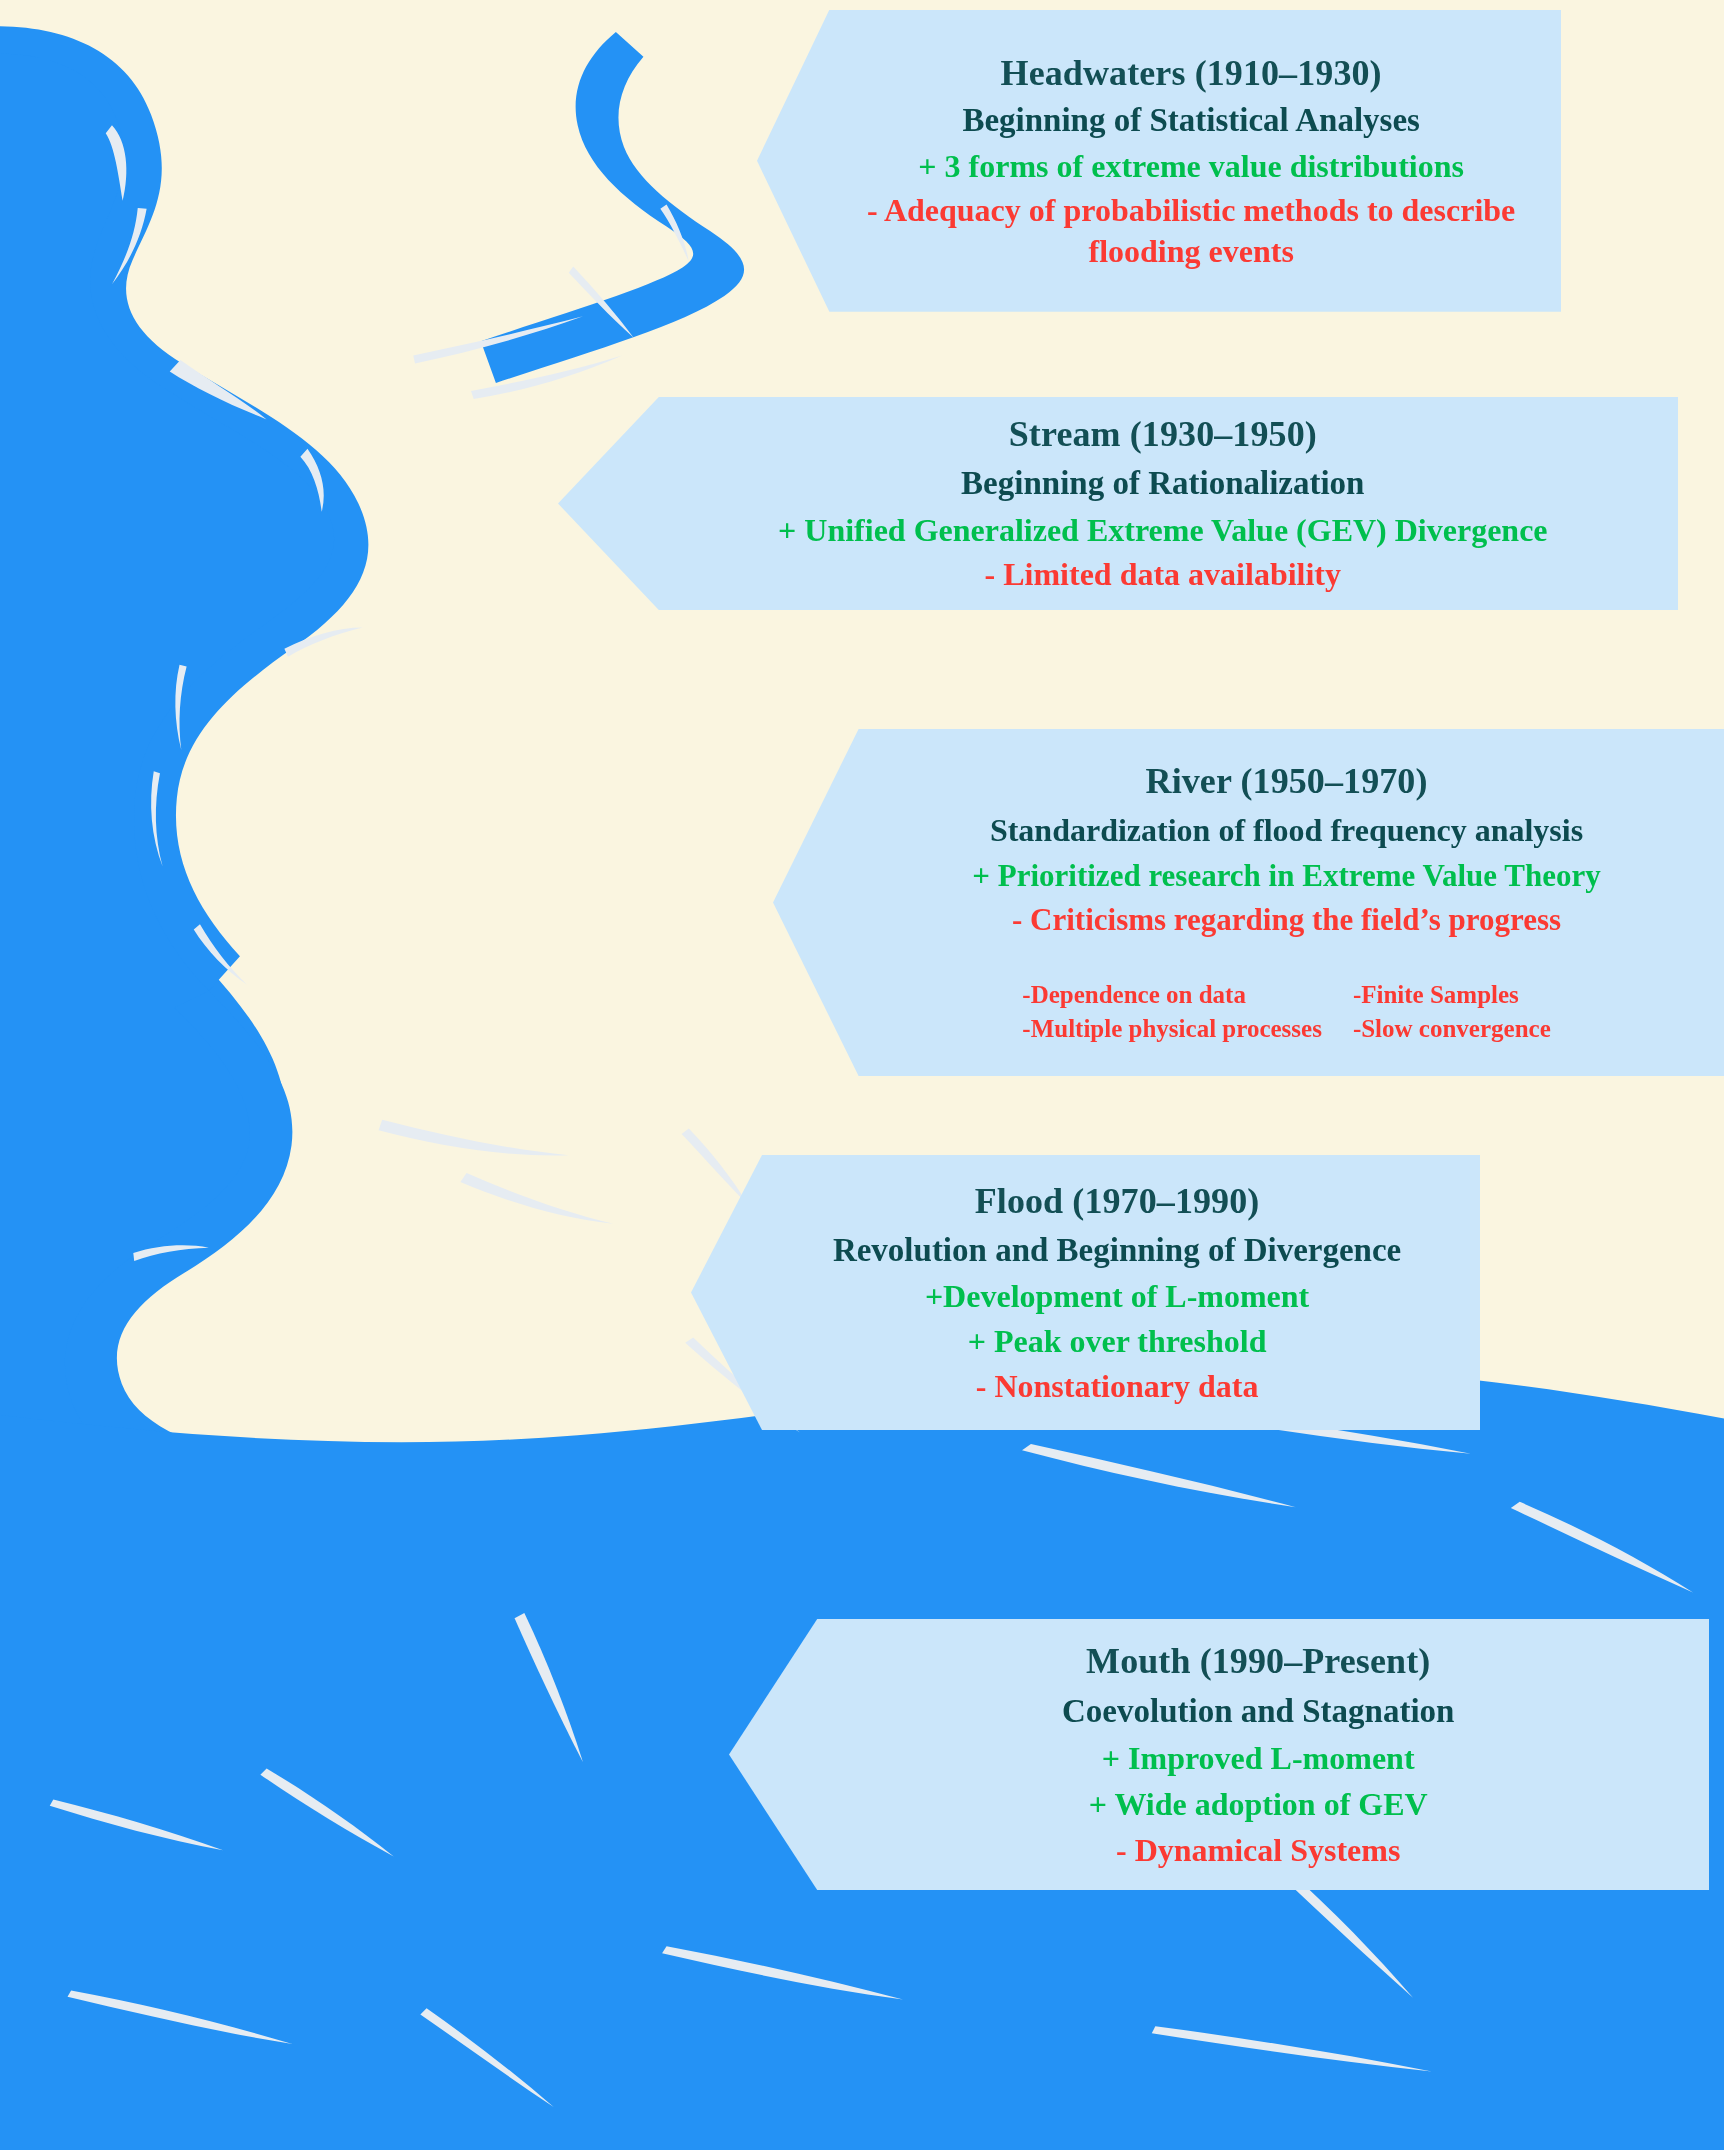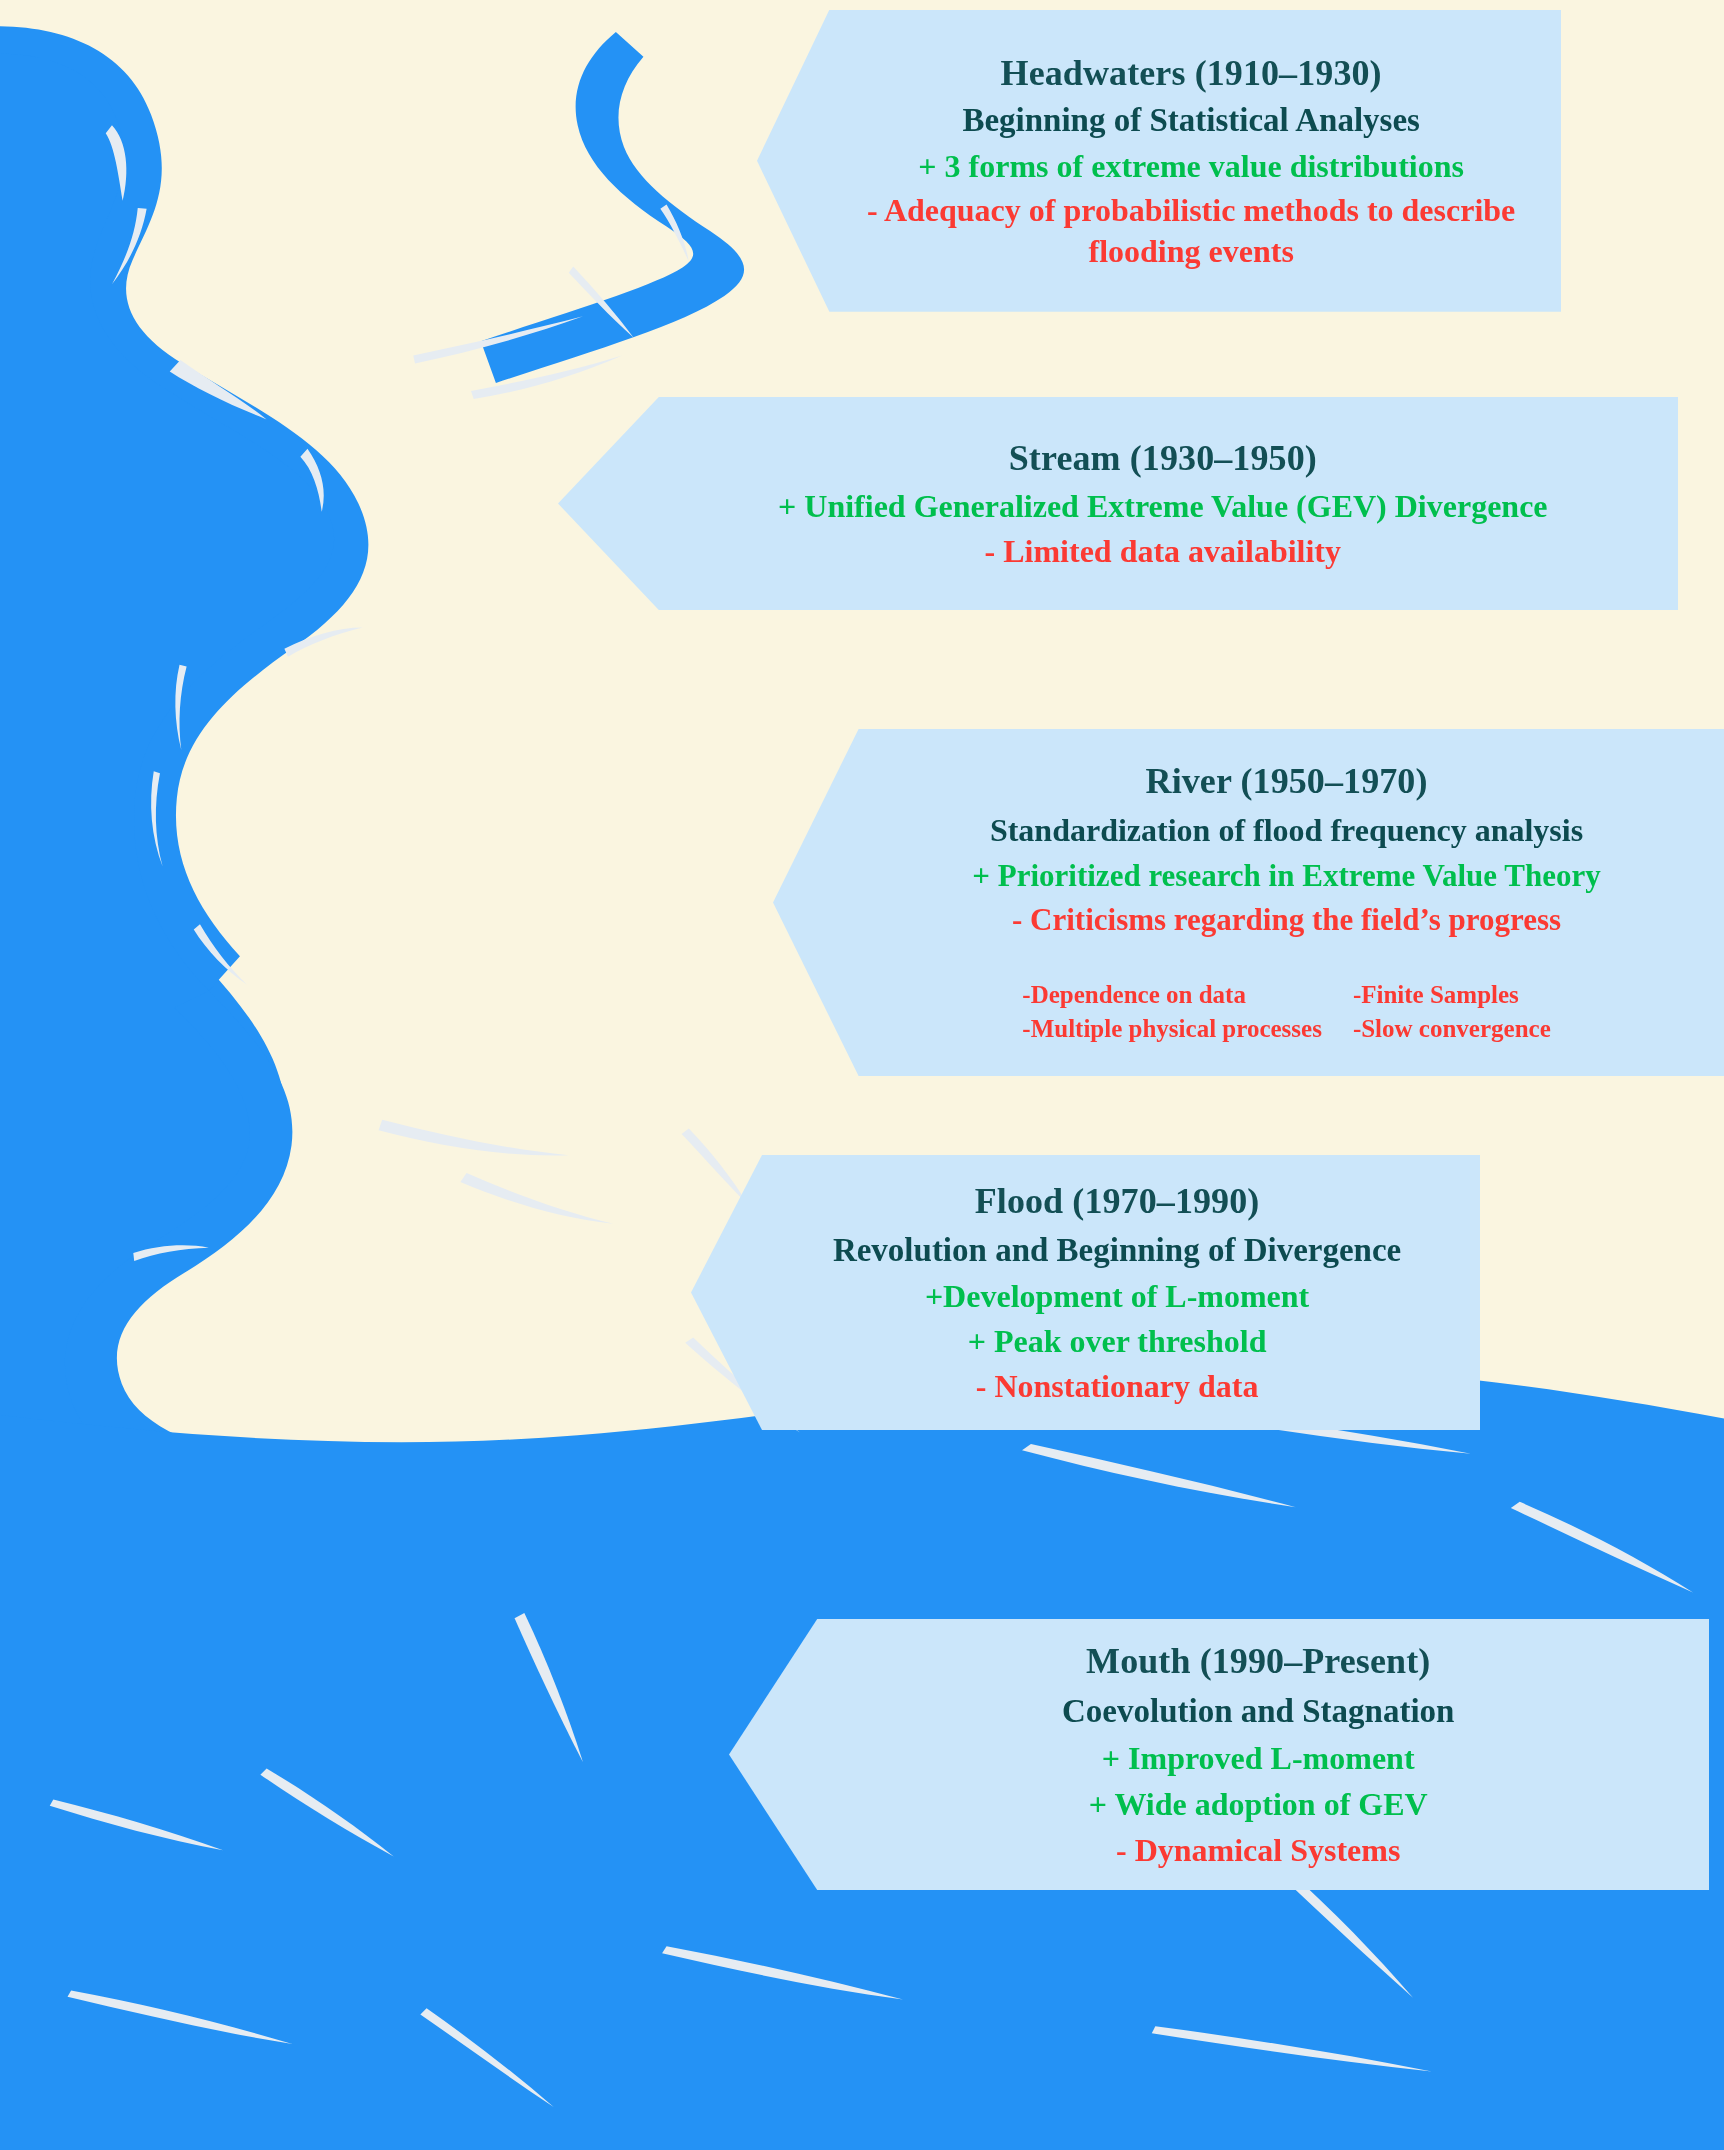--- a/index.html
+++ b/index.html
@@ -233,20 +233,21 @@
       <div class="title">Headwaters (1910–1930)</div>
       <div class="subtitle">Beginning of Statistical Analyses</div>
       <div class="pro">+ 3 forms of extreme value distributions</div>
       <div class="con">- Adequacy of probabilistic methods to describe flooding events</div>
     </div>
   </div>
 
   <div class="stage-card hex" id="card-stream">
     <div class="inner">
       <div class="title">Stream (1930–1950)</div>
+      <div class="subtitle">Beginning of Rationalization</div>
       <div class="pro">+ Unified Generalized Extreme Value (GEV) Divergence</div>
       <div class="con">- Limited data availability</div>
     </div>
   </div>
 
   <div class="stage-card hex" id="card-river">
     <div class="inner">
       <div class="title">River (1950–1970)</div>
       <div class="subtitle">Standardization of flood frequency analysis</div>
       <div class="pro">+ Prioritized research in Extreme Value Theory</div>

